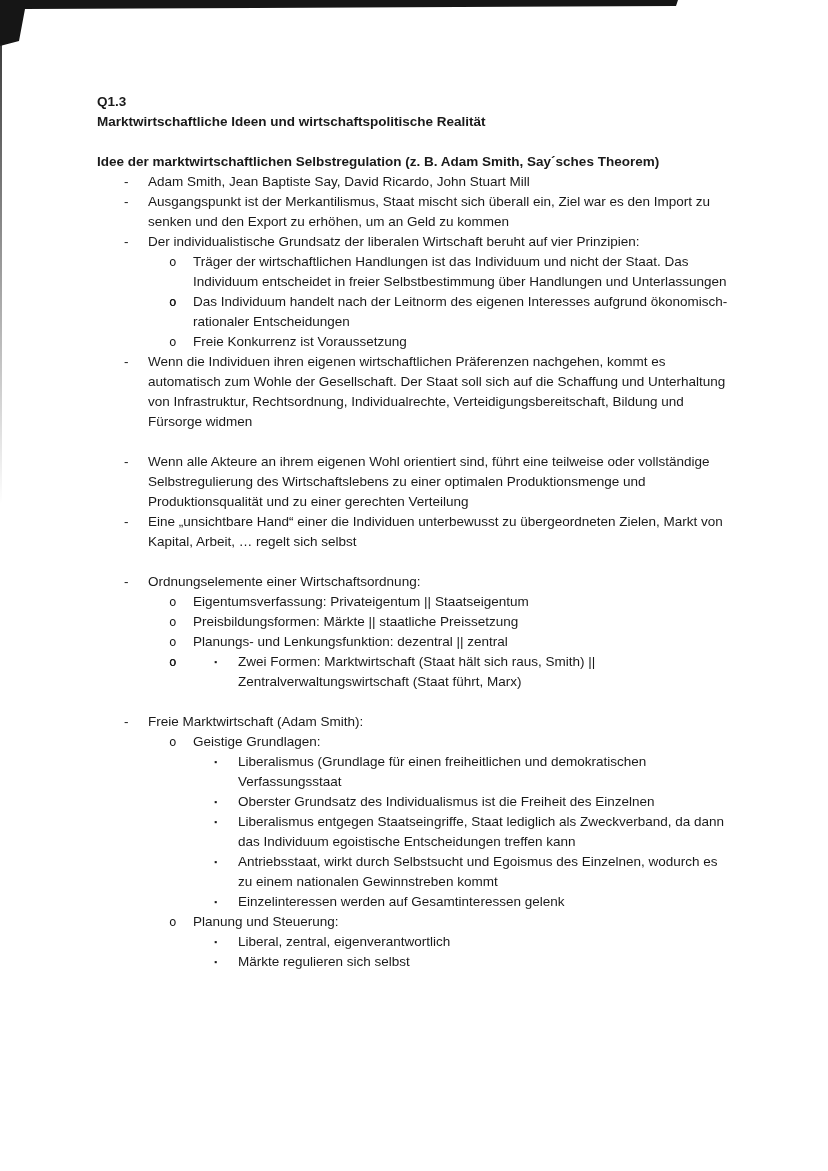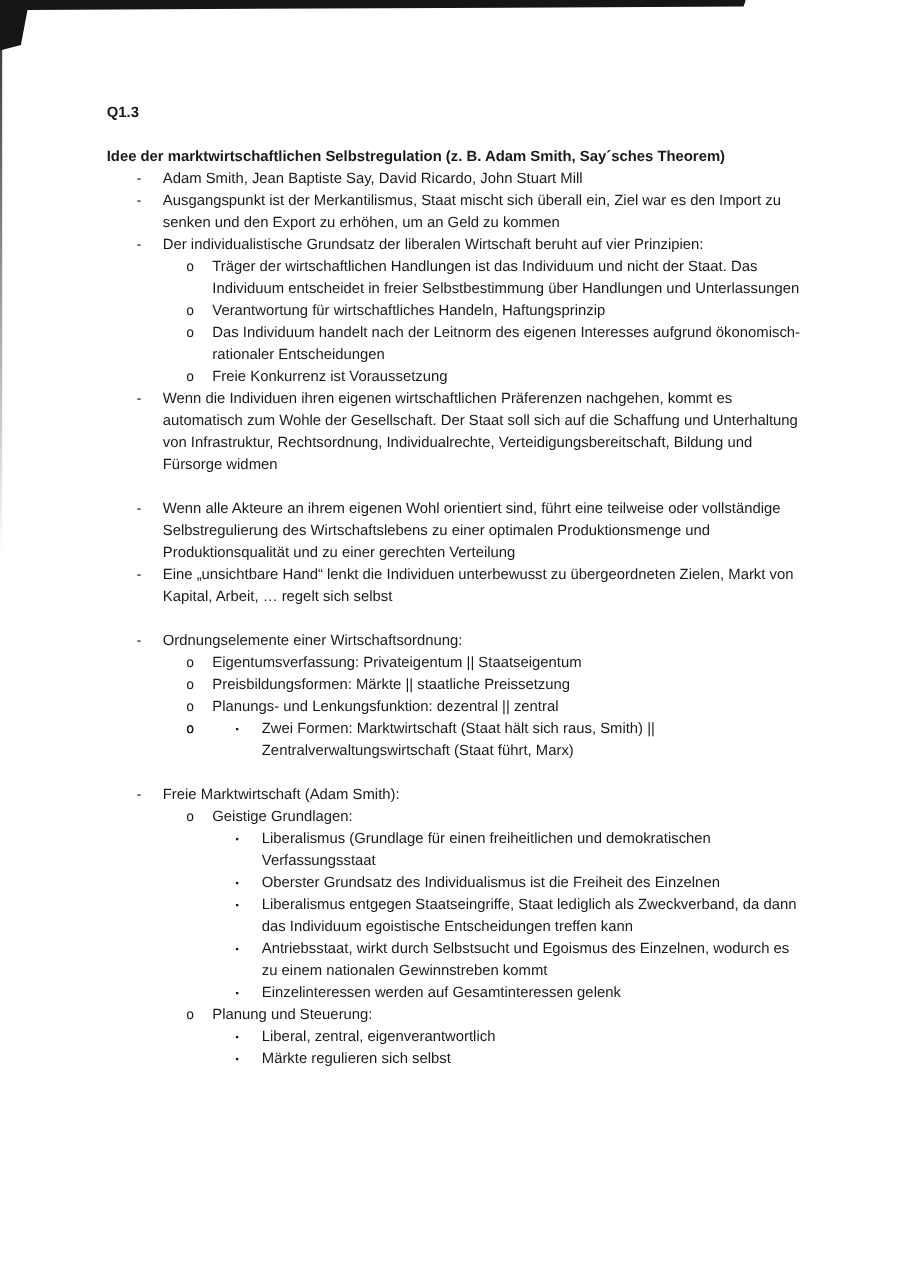--- a/index.html
+++ b/index.html
@@ -78,33 +78,34 @@
   }
 </style>
 </head>
 <body>
 
 <div class="page">
   <div class="scan-top"></div>
   <div class="scan-left"></div>
   <div class="content">
       <div class="heading">Q1.3</div>
+      <div class="heading">Marktwirtschaftliche Ideen und wirtschaftspolitische Realität</div>
       <div class="gap"></div>
       <div class="heading">Idee der marktwirtschaftlichen Selbstregulation (z. B. Adam Smith, Say´sches Theorem)</div>
       <div class="li l1"><span class="marker">-</span><span>Adam Smith, Jean Baptiste Say, David Ricardo, John Stuart Mill</span></div>
       <div class="li l1"><span class="marker">-</span><span>Ausgangspunkt ist der Merkantilismus, Staat mischt sich überall ein, Ziel war es den Import zu senken und den Export zu erhöhen, um an Geld zu kommen</span></div>
       <div class="li l1"><span class="marker">-</span><span>Der individualistische Grundsatz der liberalen Wirtschaft beruht auf vier Prinzipien:</span></div>
       <div class="li l2"><span class="marker">o</span><span>Träger der wirtschaftlichen Handlungen ist das Individuum und nicht der Staat. Das Individuum entscheidet in freier Selbstbestimmung über Handlungen und Unterlassungen</span></div>
-      <div class="li l2"><span class="marker">o</span><span>Verantwortung für wirtschaftliches Handeln, Haftungsprinzip</span></div>
+      <div class="li l2"><span class="marker">o</span></div>
       <div class="li l2"><span class="marker">o</span><span>Das Individuum handelt nach der Leitnorm des eigenen Interesses aufgrund ökonomisch- rationaler Entscheidungen</span></div>
       <div class="li l2"><span class="marker">o</span><span>Freie Konkurrenz ist Voraussetzung</span></div>
       <div class="li l1"><span class="marker">-</span><span>Wenn die Individuen ihren eigenen wirtschaftlichen Präferenzen nachgehen, kommt es automatisch zum Wohle der Gesellschaft. Der Staat soll sich auf die Schaffung und Unterhaltung von Infrastruktur, Rechtsordnung, Individualrechte, Verteidigungsbereitschaft, Bildung und Fürsorge widmen</span></div>
       <div class="gap"></div>
       <div class="li l1"><span class="marker">-</span><span>Wenn alle Akteure an ihrem eigenen Wohl orientiert sind, führt eine teilweise oder vollständige Selbstregulierung des Wirtschaftslebens zu einer optimalen Produktionsmenge und Produktionsqualität und zu einer gerechten Verteilung</span></div>
-      <div class="li l1"><span class="marker">-</span><span>Eine „unsichtbare Hand“ lenkt die Individuen unterbewusst zu übergeordneten Zielen, Markt von Kapital, Arbeit, … regelt sich selbst</span></div>
+      <div class="li l1"><span class="marker">-</span><span>Eine „unsichtbare Hand“ einer die Individuen unterbewusst zu übergeordneten Zielen, Markt von Kapital, Arbeit, … regelt sich selbst</span></div>
       <div class="gap"></div>
       <div class="li l1"><span class="marker">-</span><span>Ordnungselemente einer Wirtschaftsordnung:</span></div>
       <div class="li l2"><span class="marker">o</span><span>Eigentumsverfassung: Privateigentum || Staatseigentum</span></div>
       <div class="li l2"><span class="marker">o</span><span>Preisbildungsformen: Märkte || staatliche Preissetzung</span></div>
       <div class="li l2"><span class="marker">o</span><span>Planungs- und Lenkungsfunktion: dezentral || zentral</span></div>
       <div class="li l2"><span class="marker">o</span></div>
       <div class="li l2"><span class="marker">o</span></div>
       <div class="li l3"><span class="marker">▪</span><span>Zwei Formen: Marktwirtschaft (Staat hält sich raus, Smith) || Zentralverwaltungswirtschaft (Staat führt, Marx)</span></div>
       <div class="gap"></div>
       <div class="li l1"><span class="marker">-</span><span>Freie Marktwirtschaft (Adam Smith):</span></div>

